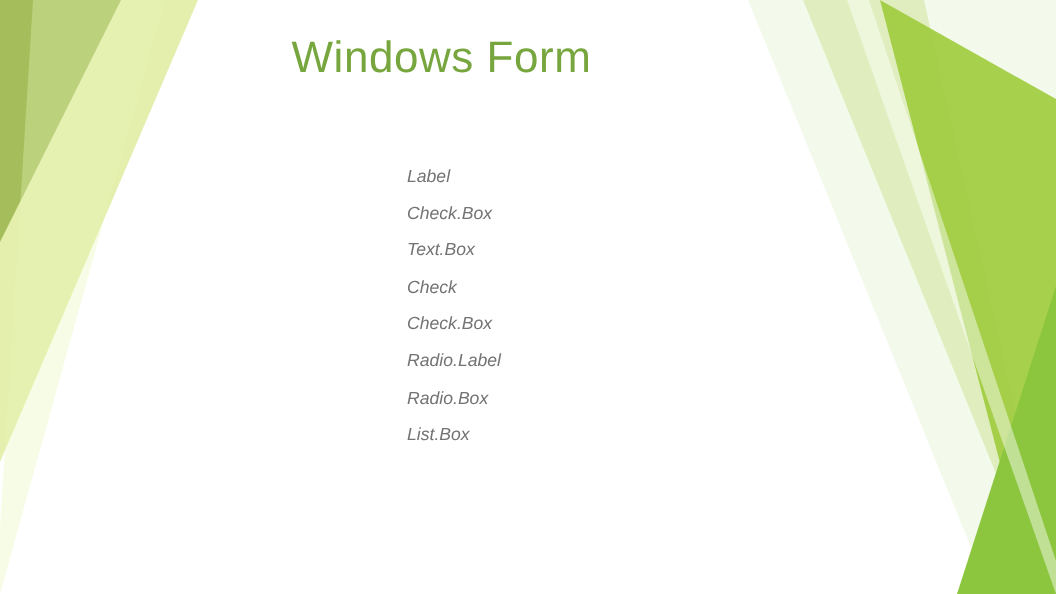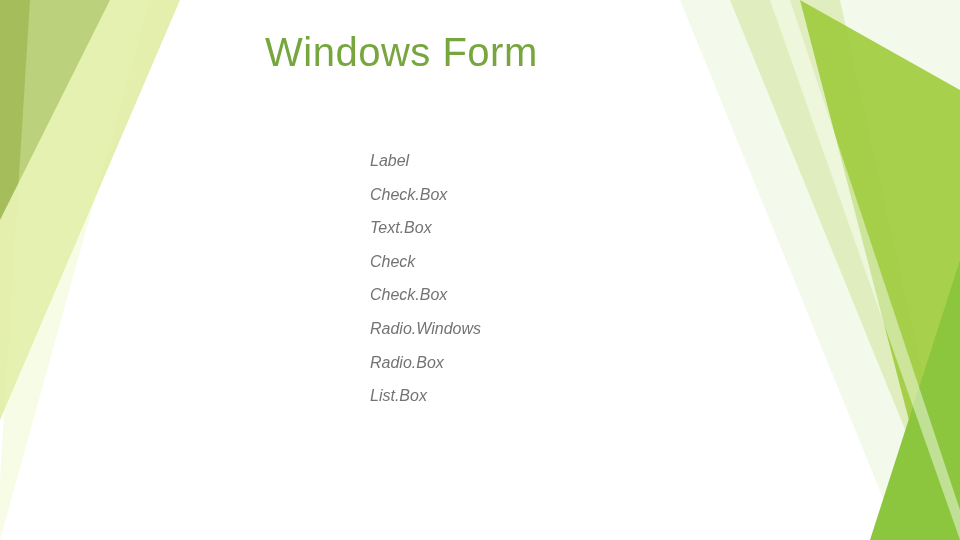--- a/index.html
+++ b/index.html
@@ -89,18 +89,18 @@
   </svg>
 
   <h1 class="title">Windows Form</h1>
 
   <div class="list">
     <div class="list-item">Label</div>
     <div class="list-item">Check.Box</div>
     <div class="list-item">Text.Box</div>
     <div class="list-item">Check</div>
     <div class="list-item">Check.Box</div>
-    <div class="list-item">Radio.Windows</div>
+    <div class="list-item">Radio.Label</div>
     <div class="list-item">Radio.Box</div>
     <div class="list-item">List.Box</div>
   </div>
 
 </div>
 
 </body></html>

